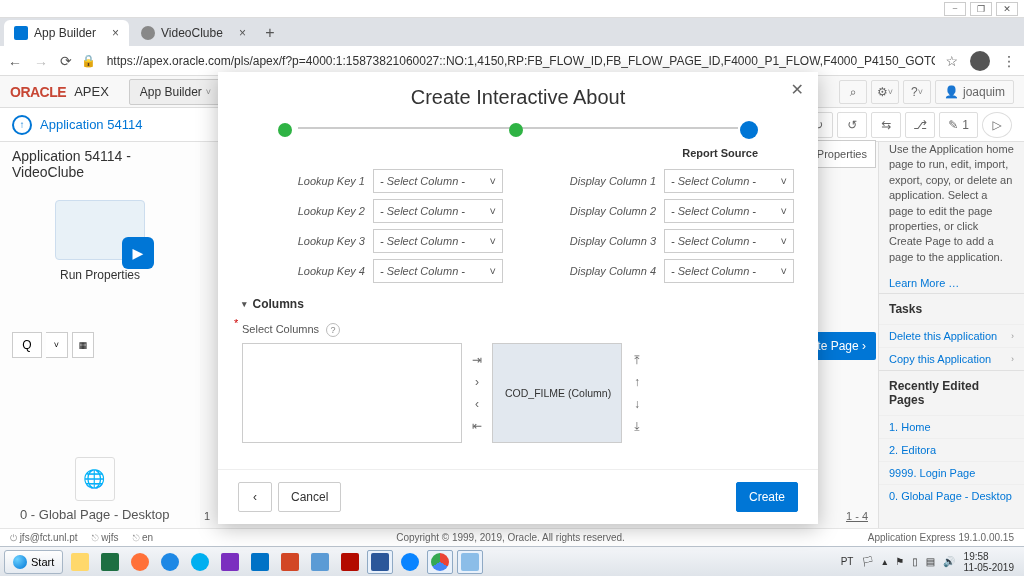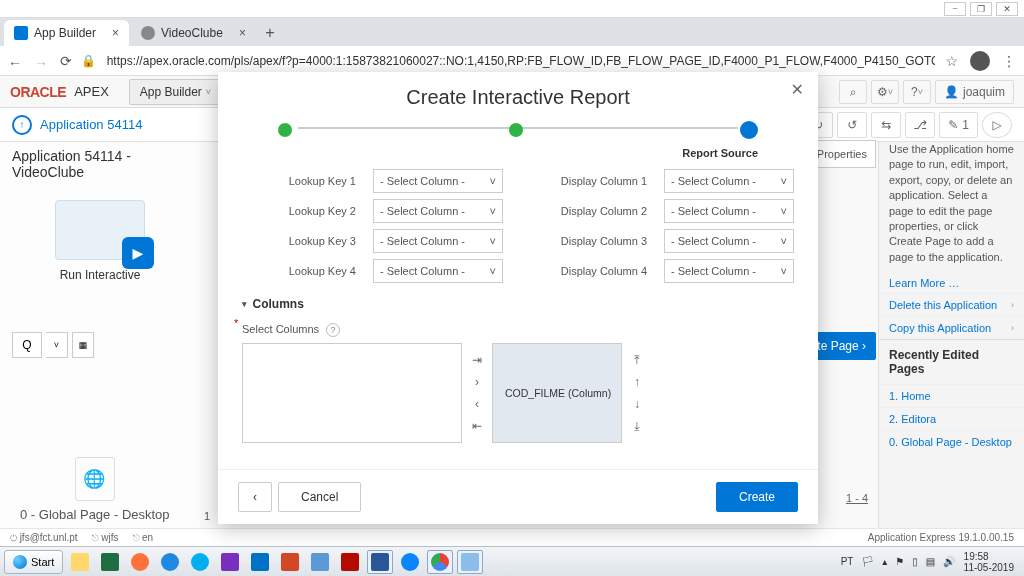--- a/index.html
+++ b/index.html
@@ -60,21 +60,21 @@
 
   .center-col { flex:1; position:relative; }
 
   .search-row { position:absolute; top:190px; left:12px; display:flex; gap:4px;}
   .search-input { width:30px; height:26px; border:1px solid #ccc; background:#fff; display:flex; align-items:center; justify-content:center;}
   .search-drop { width:22px; height:26px; border:1px solid #ccc; border-left:0; background:#fff; display:flex; align-items:center; justify-content:center; font-size:9px;}
 
   .create-page-btn { position:absolute; top:190px; right:2px; height:28px; background:#0076d6; color:#fff; padding:0 10px; display:flex; align-items:center; font-size:12px; border-radius:2px;}
   .btn-props { position:absolute; top:-2px; right:2px; height:28px; border:1px solid #ccc; padding:0 8px; display:flex; align-items:center; font-size:11px; background:#fff; color:#555;}
 
-  .page-count { position:absolute; bottom:24px; right:10px; font-size:11px; color:#666;text-decoration:underline;}
+  .page-count { position:absolute; bottom:6px; right:10px; font-size:11px; color:#666;text-decoration:underline;}
 
   
   .right-col { width:146px; background:#f4f4f4; border-left:1px solid #e0e0e0; display:flex; flex-direction:column; font-size:11px;}
   .right-head { padding:8px 10px; font-weight:bold; font-size:13px; color:#333;}
   .right-text { padding:0 10px 8px; color:#555; line-height:1.4;}
   .right-link { padding:4px 10px; color:#0076d6; cursor:pointer;}
   .right-sect { padding:8px 10px; font-weight:bold; border-top:1px solid #e0e0e0; color:#333; font-size:12px;}
   .right-item { padding:5px 10px; color:#0076d6; border-top:1px solid #eee; display:flex; justify-content:space-between; align-items:center;}
   .right-item .chev2 { color:#999; font-size:9px;}
 
@@ -85,42 +85,42 @@
   .wizard-track { display:flex; align-items:center; padding:0 60px 4px; position:relative; height:26px;}
   .wline { position:absolute; left:80px; right:80px; top:8px; height:2px; background:#ccc;}
   .wdot { width:14px; height:14px; border-radius:50%; position:relative; z-index:1;}
   .wdot.done { background:#2fb344;}
   .wdot.cur { background:#0076d6; width:18px; height:18px;}
   .wspace { flex:1;}
   .wizard-label { text-align:right; padding:2px 60px 10px 0; font-size:11px; font-weight:bold; color:#333;}
 
   .modal-body { flex:1; overflow:auto; padding:0 24px;}
   .lookup-grid { display:grid; grid-template-columns: 1fr 1fr; gap:6px 30px;}
-  .lookup-row { display:flex; align-items:center; gap:17px; justify-content:flex-end;}
+  .lookup-row { display:flex; align-items:center; gap:8px; justify-content:flex-end;font-style:italic;}
   .lookup-label { font-size:11px; color:#555; width:95px; text-align:right;}
   .sel { flex:0 0 130px; height:24px; border:1px solid #ccc; display:flex; align-items:center; justify-content:space-between; padding:0 6px; font-size:11px; color:#555; background:#fff;}
 
   .columns-head { margin-top:14px; font-size:12px; font-weight:bold; color:#333; display:flex; align-items:center; gap:6px;}
   .columns-head .tri { font-size:9px; color:#555;}
 
   .select-cols-row { margin-top:10px; display:flex; align-items:flex-start; gap:8px;}
   .sc-label { font-size:11px; color:#555; min-width:84px; text-align:right; padding-top:2px; position:relative;}
   .sc-label .req { color:#c00; position:absolute; left:-8px; top:-4px;}
   .help-q { display:inline-flex; width:14px; height:14px; border:1px solid #bbb; border-radius:50%; align-items:center; justify-content:center; font-size:9px; color:#888; margin-left:4px;}
 
   .shuttle { display:flex; gap:6px; margin-top:6px; }
   .shuttle-box { width:220px; height:100px; border:1px solid #ccc; background:#fff; overflow:auto; font-size:10.5px;}
   .shuttle-box.sel { background:#e2e8ef;}
   .shuttle-box div { padding:1px 6px; color:#333; white-space:nowrap;}
   .shuttle-ctrl { display:flex; flex-direction:column; justify-content:center; gap:4px; color:#666; font-size:12px;}
   .shuttle-ctrl span, .shuttle-order span { width:18px; height:18px; display:flex; align-items:center; justify-content:center; border:0; cursor:pointer;}
   .shuttle-order { display:flex; flex-direction:column; justify-content:center; gap:4px; color:#666; font-size:12px;}
 
   .modal-footer { display:flex; justify-content:space-between; align-items:center; padding:12px 20px; border-top:1px solid #eee;}
-  .btn { height:30px; border:1px solid #ccc; background:#fff; padding:0 22px; display:flex; align-items:center; font-size:12px; color:#333; border-radius:2px; cursor:pointer;}
+  .btn { height:30px; border:1px solid #ccc; background:#fff; padding:0 12px; display:flex; align-items:center; font-size:12px; color:#333; border-radius:2px; cursor:pointer;}
   .btn.icon { width:34px; padding:0; justify-content:center;}
   .btn.primary { background:#0076d6; color:#fff; border-color:#0076d6; font-weight:500;}
   .footer-left { display:flex; gap:6px;}
 
   
   .apex-status { height:18px; background:#fff; border-top:1px solid #e5e5e5; display:flex; align-items:center; padding:0 10px; font-size:10px; color:#666; justify-content:space-between;}
   .apex-status .left { display:flex; gap:14px;}
   .apex-status .left span::before { content:"⎋ "; color:#999; font-size:9px;}
   .apex-status .left span:first-child::before { content:"⏻ ";}
 
@@ -218,21 +218,21 @@
 </div>
 
 <div class="main">
 
   <div class="left-col">
     <div class="page-title">Application 54114 - VideoClube</div>
     <div class="run-app">
       <div class="run-app-icon">
         <div class="run-play">▶</div>
       </div>
-      <div class="run-app-label">Run Interactive</div>
+      <div class="run-app-label">Run Properties</div>
     </div>
     <div class="search-row">
       <div class="search-input">Q</div>
       <div class="search-drop">˅</div>
       <div class="search-drop" style="border-left:1px solid #ccc;">▦</div>
     </div>
     <div class="global-page">
       <div class="gp-icon">🌐</div>
       <div class="gp-label">0 - Global Page - Desktop</div>
     </div>
@@ -241,54 +241,59 @@
   <div class="center-col">
     <div class="btn-props">on Properties</div>
     <div class="create-page-btn">ate Page ›</div>
     <div style="position:absolute; bottom:6px; left:4px; font-size:11px; color:#555;">1</div>
     <div class="page-count">1 - 4</div>
   </div>
 
   <div class="right-col">
     <div class="right-text">Use the Application home page to run, edit, import, export, copy, or delete an application. Select a page to edit the page properties, or click Create Page to add a page to the application.</div>
     <div class="right-link">Learn More …</div>
+    <div class="right-sect">Tasks</div>
     <div class="right-item">
         <span>Delete this Application</span>
         <span class="chev2">›</span>
       </div>
     <div class="right-item">
         <span>Copy this Application</span>
         <span class="chev2">›</span>
       </div>
     <div class="right-sect">Recently Edited Pages</div>
     <div class="right-item">
         <span>1. Home</span>
       </div>
     <div class="right-item">
         <span>2. Editora</span>
+      </div>
+    <div class="right-item">
+        <span>9999. Login Page</span>
       </div>
     <div class="right-item">
         <span>0. Global Page - Desktop</span>
       </div>
   </div>
 
 </div>
 
 <div class="apex-status">
   <div class="left">
     <span>jfs@fct.unl.pt</span>
     <span>wjfs</span>
     <span>en</span>
   </div>
+  <div>Copyright © 1999, 2019, Oracle. All rights reserved.</div>
   <div>Application Express 19.1.0.00.15</div>
 </div>
 
 <div class="modal">
   <div class="modal-close">✕</div>
-  <div class="modal-title">Create Interactive Report</div>
+  <div class="modal-title">Create Interactive About</div>
 
   <div class="wizard-track">
     <div class="wline"></div>
     <div class="wdot done"></div>
     <div class="wspace"></div>
     <div class="wdot done"></div>
     <div class="wspace"></div>
     <div class="wdot cur"></div>
   </div>
   <div class="wizard-label">Report Source</div>

